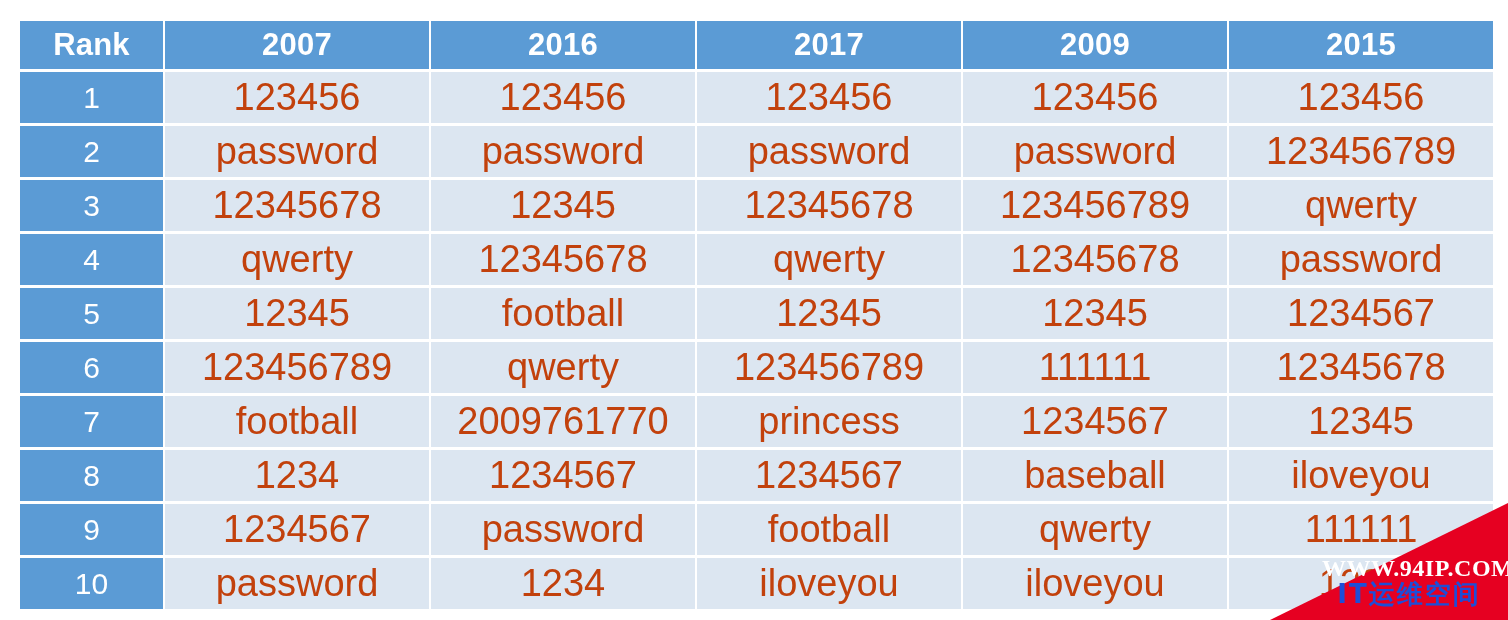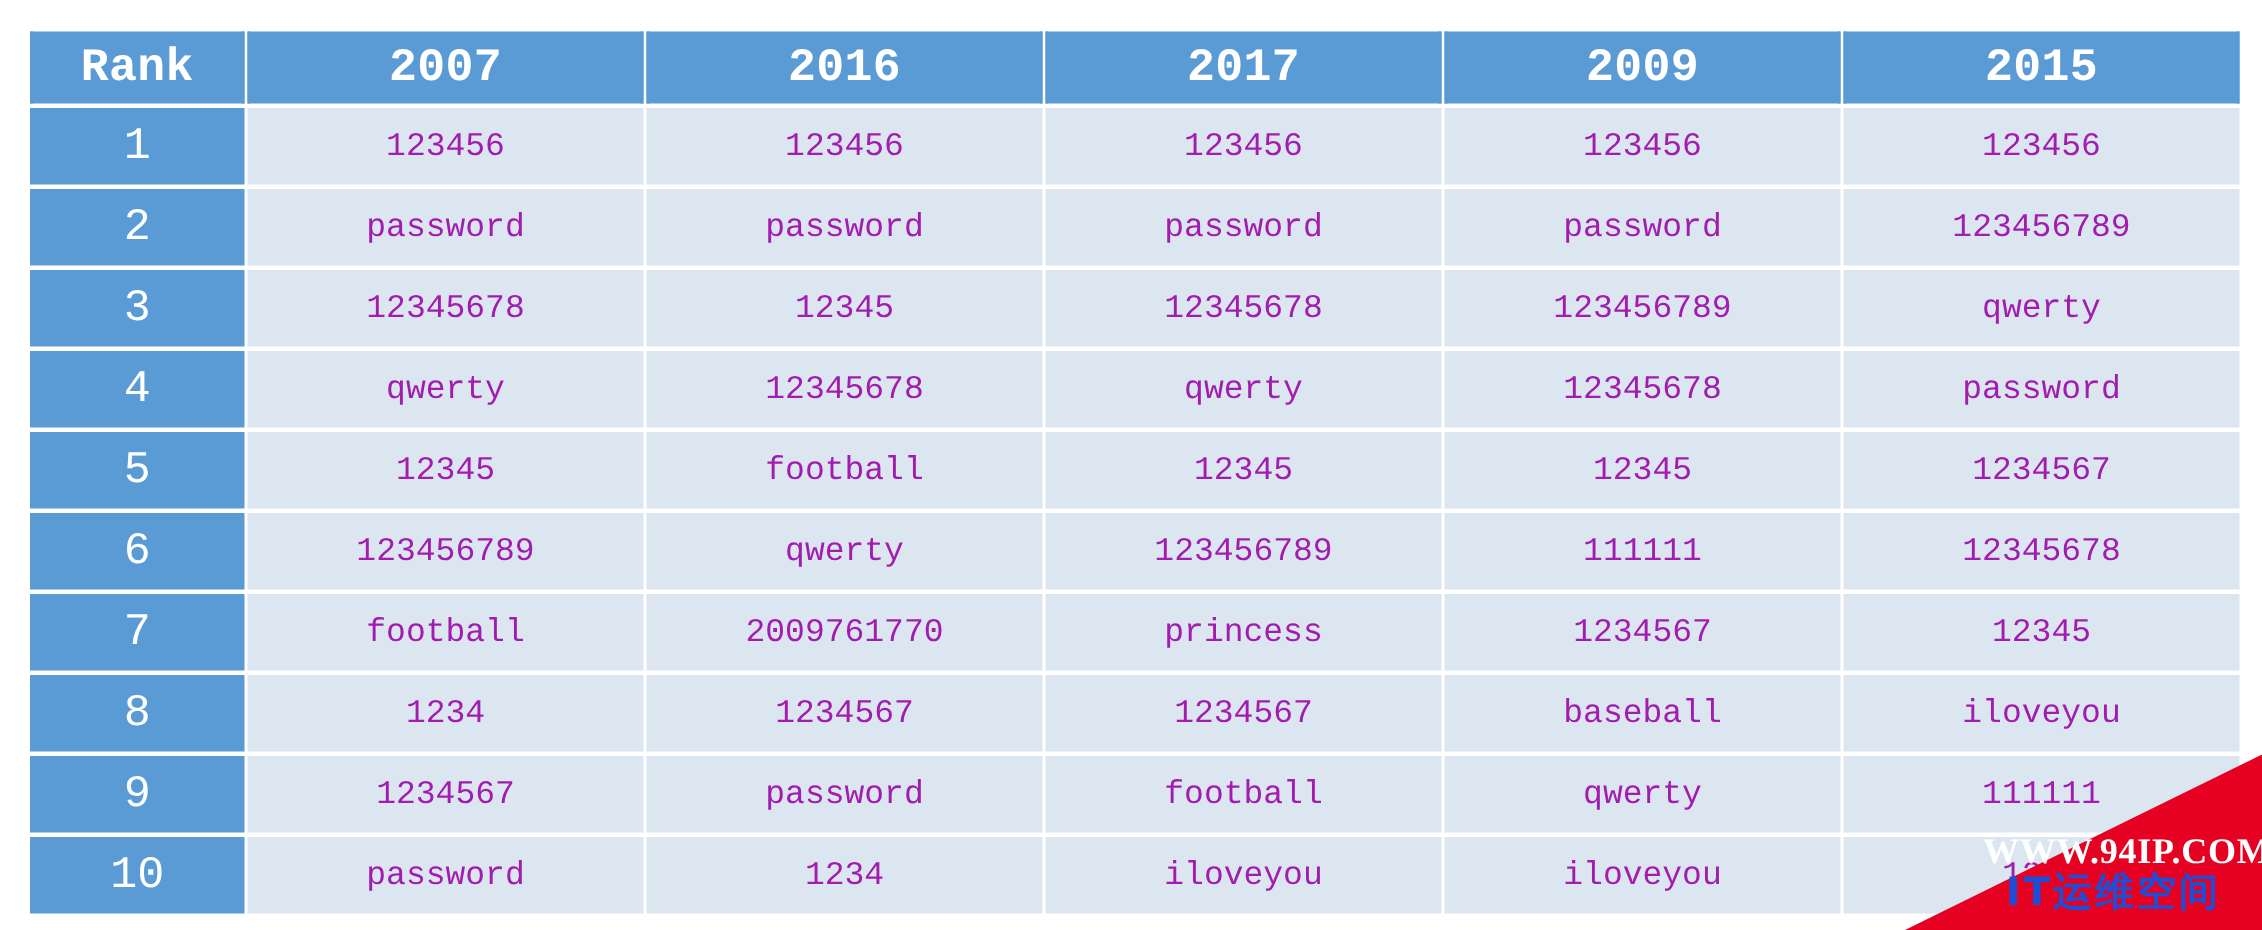--- a/index.html
+++ b/index.html
@@ -25,21 +25,20 @@
 
   
   #pw-table {
     position: absolute;
     left: 18px;
     top: 18px;
     width: 1474px;
     border-collapse: separate;
     border-spacing: 2px 3px;
     table-layout: fixed;
-    font-family: Liberation Mono, monospace;
   }
 
   #pw-table thead th {
     background: #5B9BD5;
     color: #ffffff;
     font-size: 31px;
     font-weight: bold;
     text-align: center;
     height: 48px;
     padding: 0;
@@ -50,24 +49,24 @@
     outline: none;
   }
   #pw-table thead th.hdr {
     border-left: 2px solid #5B9BD5;
     border-right: 2px solid #5B9BD5;
   }
 
   #pw-table tbody td {
     height: 51px;
     padding: 0;
-    font-size: 22px;
+    font-size: 38px;
     text-align: center;
     vertical-align: middle;
-    color: #a21caf;
+    color: #c2410c;
     background: #DCE6F1;
   }
 
   #pw-table tbody td.rank {
     background: #5B9BD5;
     color: #ffffff;
     font-size: 30px;
   }
 
   col.c-rank { width: 143px; }

